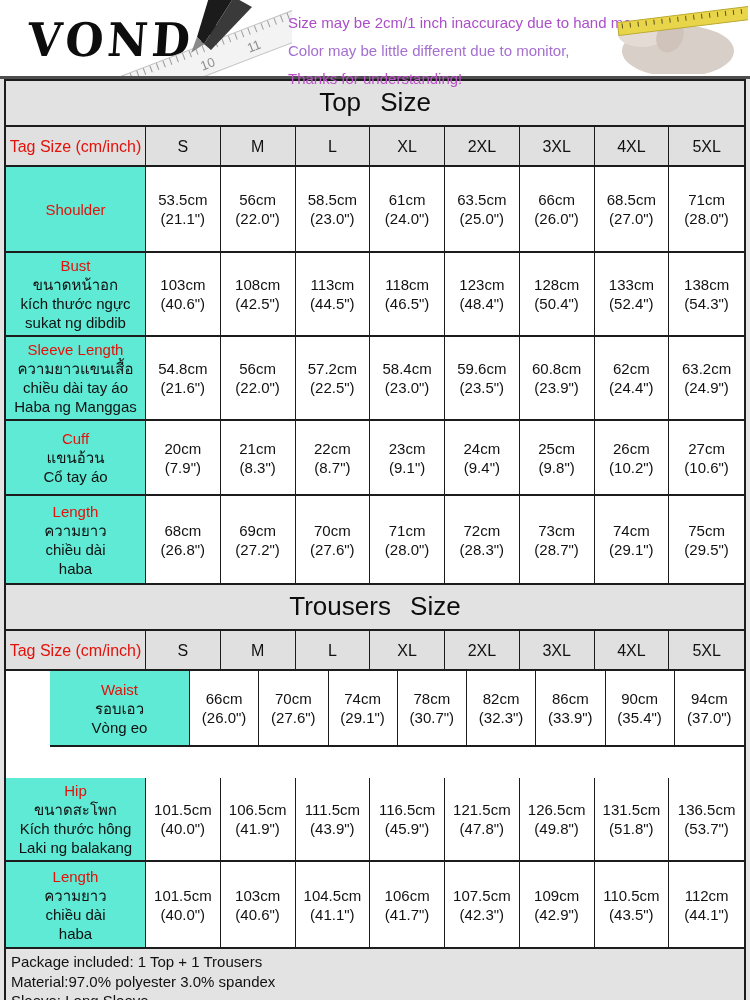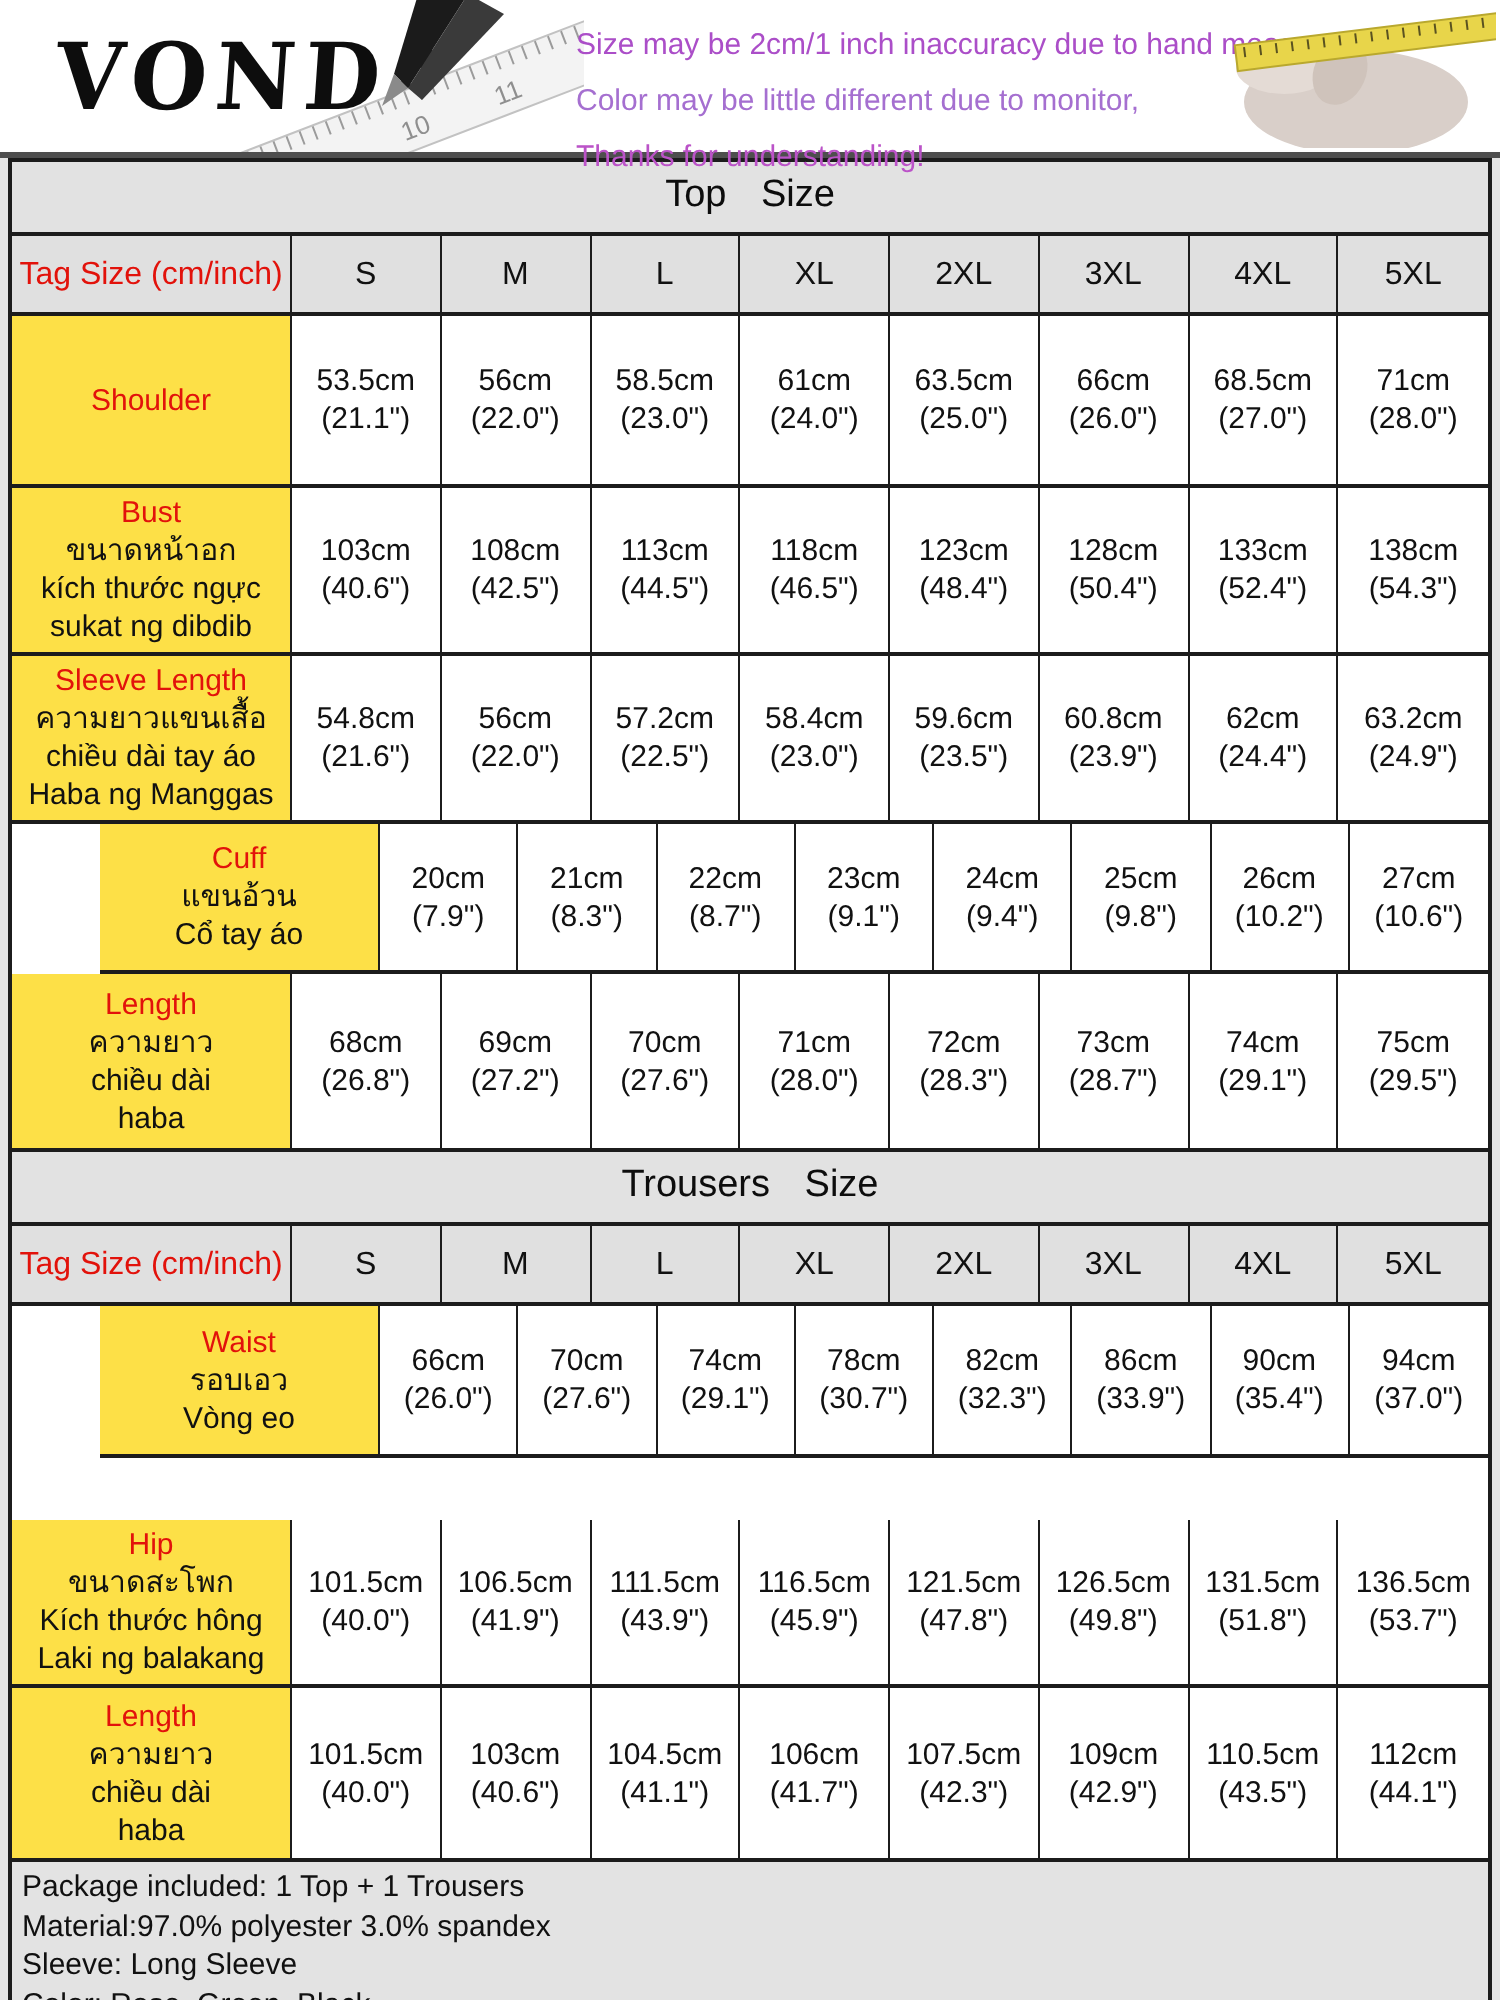--- a/index.html
+++ b/index.html
@@ -18,46 +18,46 @@
     transform:skewX(-4deg) scaleY(1.05);
   }
   .pencil-art { position:absolute; left:112px; top:0; width:180px; height:76px; }
   .disclaimer { position:absolute; left:288px; top:9px; font-size:15px; line-height:28px; }
   .hand-art { position:absolute; right:2px; top:4px; width:168px; height:70px; }
   .banner-divider { height:3px; background:#4e4e4e; }
 
   
   .band {
     margin:0 4px; border:2px solid #1c1c1c; background:#e2e2e2;
-    text-align:center; font-size:19px; padding:6px 0 7px; word-spacing:12px; color:#0d0d0d;
+    text-align:center; font-size:26px; padding:6px 0 7px; word-spacing:12px; color:#0d0d0d;
   }
   .size-section.trousers .band { border-top:none; }
 
   
   .sizetable { margin:0 4px; border:2px solid #1c1c1c; border-top:none; background:#fff; }
   .trow { display:grid; grid-template-columns:140px repeat(8, 1fr); border-bottom:2px solid #1c1c1c; }
   .rows .trow:last-child { border-bottom:none; }
   .cells { display:contents; }
   .tcell {
     border-right:1px solid #1c1c1c; background:#ffffff;
     display:flex; flex-direction:column; justify-content:center; align-items:center;
     text-align:center; font-size:15px; line-height:19px; padding:3px 1px;
   }
   .cells .tcell:last-child { border-right:none; }
   .thead { min-height:38px; }
   .thead .tcell { background:#e0e0e0; font-size:16px; }
   .corner { color:#e2120b; font-size:15px; }
-  .label-cell { background:#fde047; }
+  .label-cell { background:#5eead4; }
   .red { color:#e2120b; display:block; }
   .sub, .val { white-space:pre-line; }
   
   .t-top .rows .trow:nth-child(1){ min-height:84px; }
   .t-top .rows .trow:nth-child(2){ min-height:79px; }
   .t-top .rows .trow:nth-child(3){ min-height:79px; }
-  .t-top .rows .trow:nth-child(4){ min-height:73px;margin-left:44px; }
+  .t-top .rows .trow:nth-child(4){ min-height:73px; }
   .t-top .rows .trow:nth-child(5){ min-height:87px; }
   .t-trousers .rows .trow:nth-child(1){ min-height:74px;margin-left:44px; }
   .t-trousers .rows .trow:nth-child(2){ min-height:79px;margin-top:31px; }
   .t-trousers .rows .trow:nth-child(3){ min-height:85px; }
 
   
   .footer {
     margin:0 4px; border:2px solid #1c1c1c; border-top:none; border-bottom-width:5px;
     background:#e3e3e3; padding:3px 5px 4px; font-size:15px; line-height:19.5px;
   }

